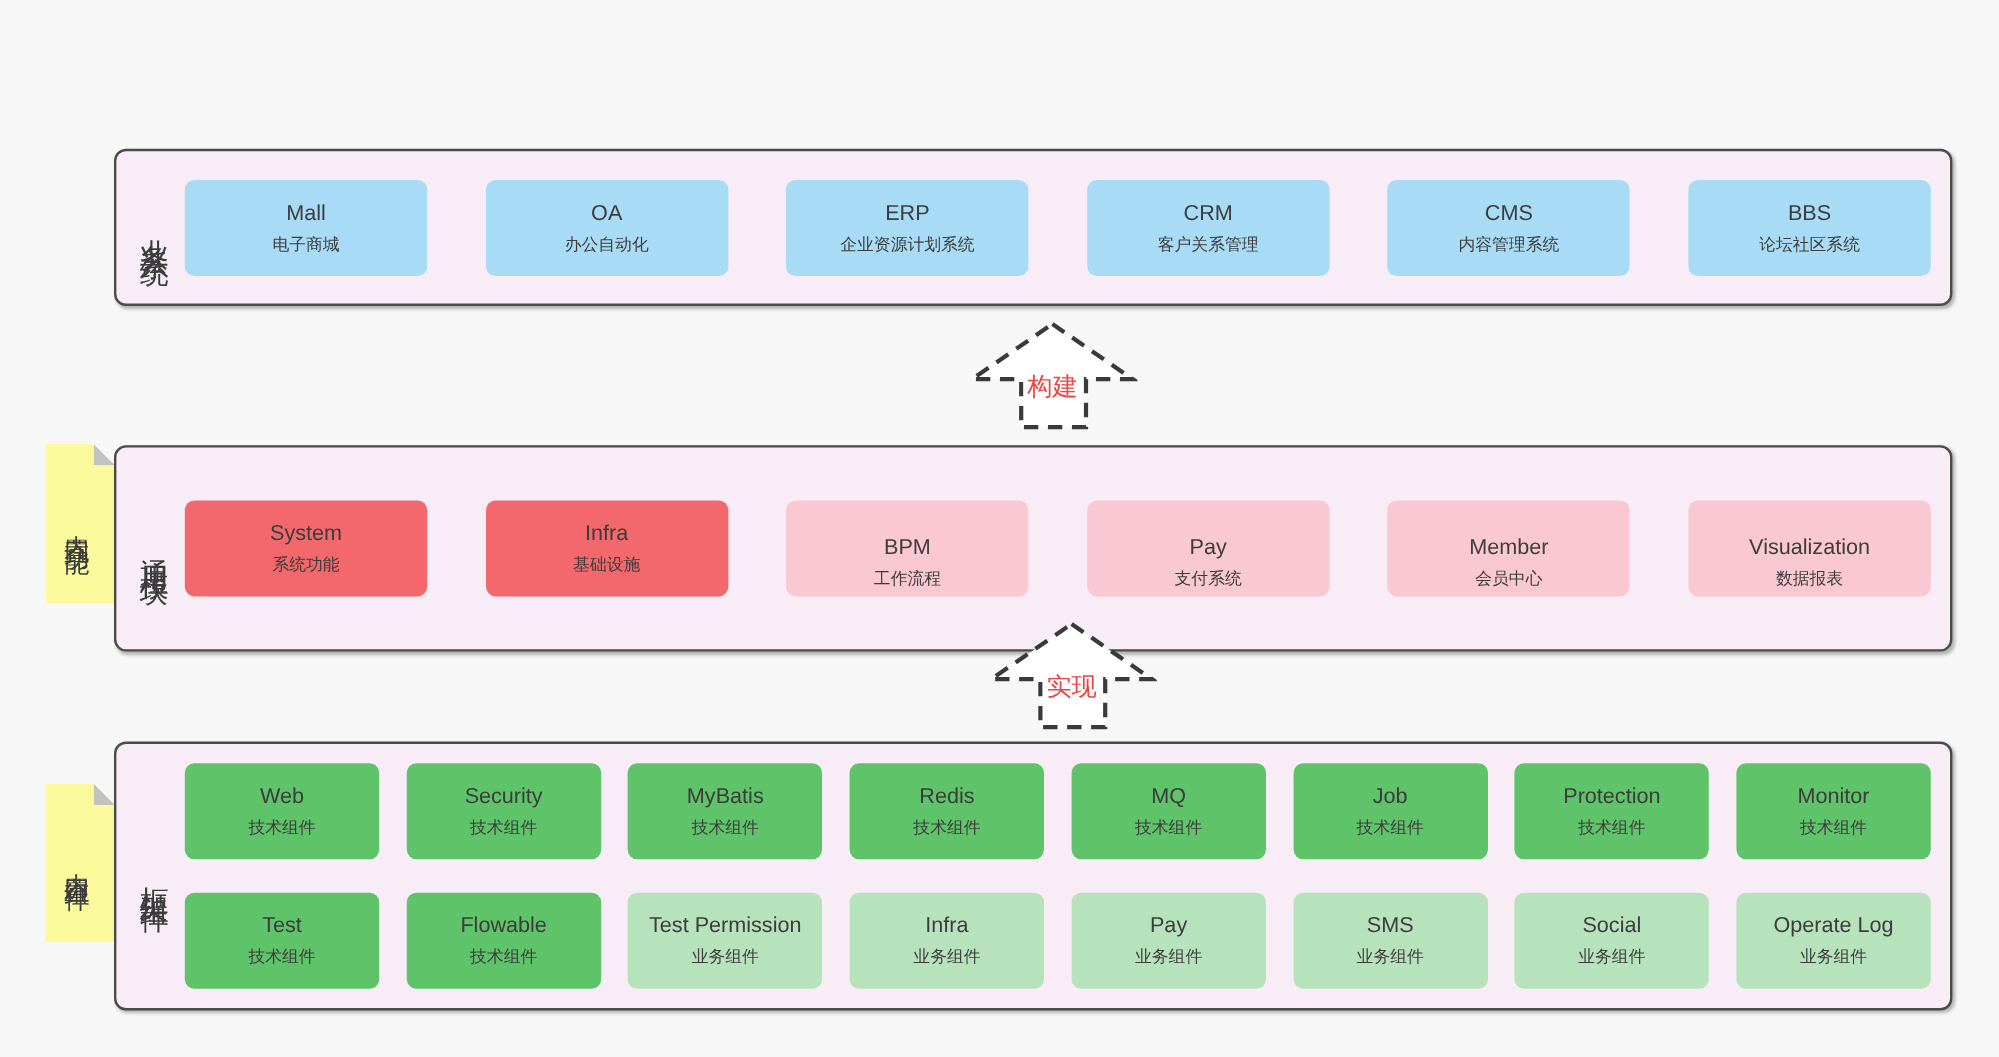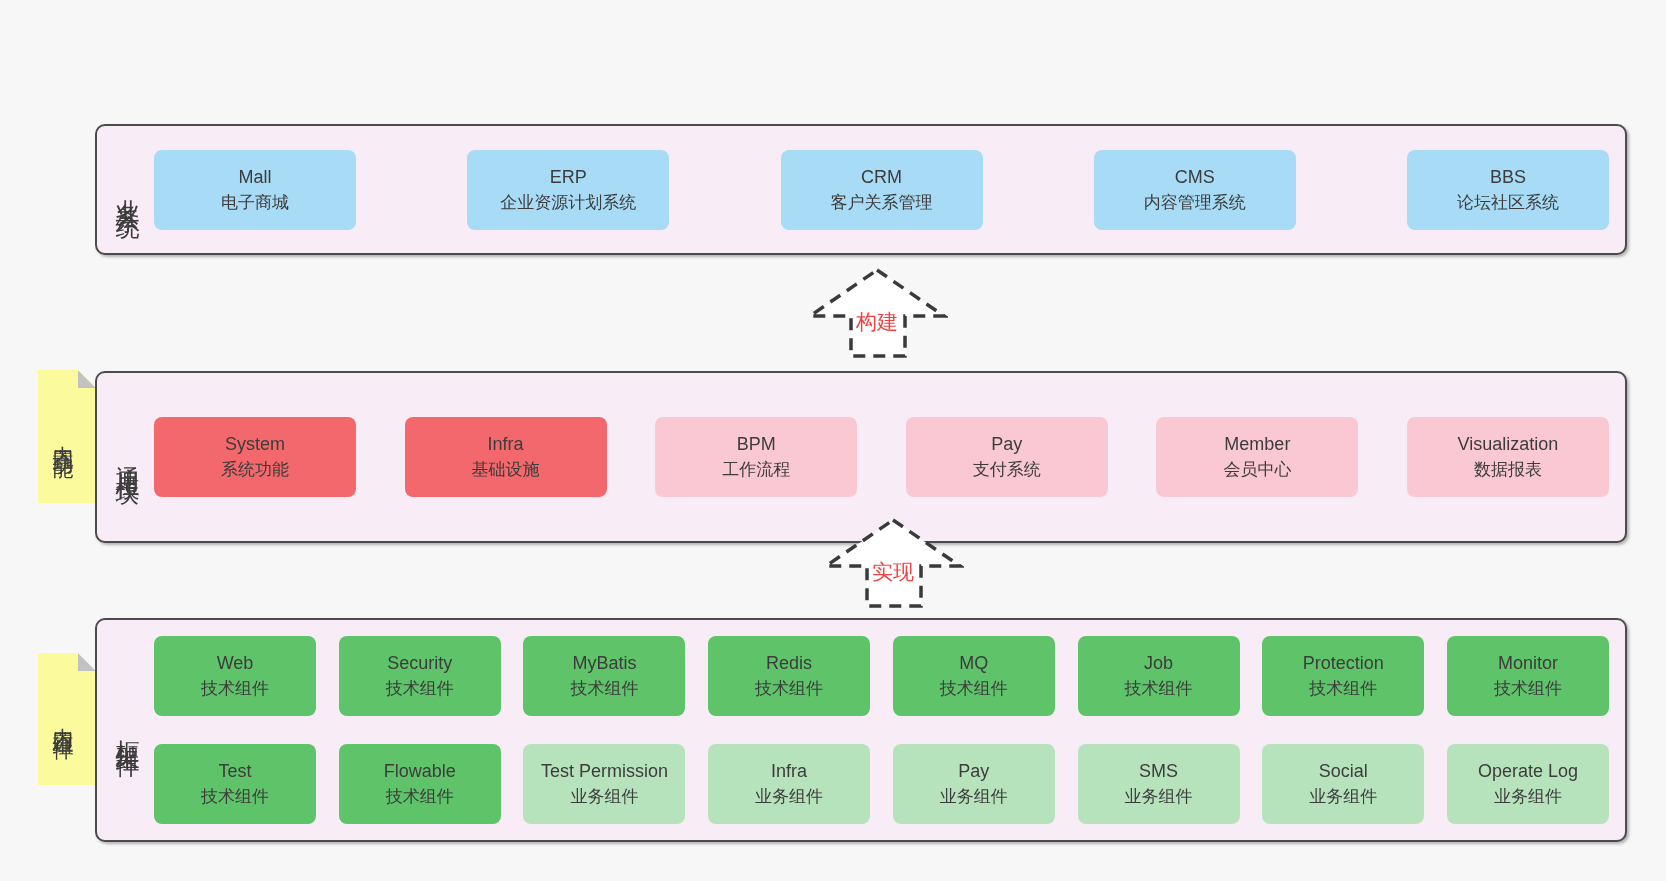--- a/index.html
+++ b/index.html
@@ -81,24 +81,24 @@
     border-radius:8px;
     text-align:center;
     color:var(--text-dark);
     line-height:26px;
     padding:2px 10px;
   }
   #layer-business .box,
   #layer-modules .box{width:202px;height:80px;}
   #layer-components .box{width:162px;height:80px;}
   .box-title{font-size:18px;}
-  .box-subtitle{font-size:17px;}
+  .box-subtitle{font-size:14px;}
   .box-blue{background:var(--box-blue);}
   .box-red{background:var(--box-red);}
-  .box-pink{background:var(--box-pink);}
+  .box-pink{background:var(--box-pink);justify-content:flex-end;}
   .box-green{background:var(--box-green);}
   .box-lightgreen{background:var(--box-lightgreen);}
 
   
   .note{
     position:absolute;
     left:38px;
     width:58px;
     background:var(--note-yellow);
     clip-path:polygon(0 0, calc(100% - 18px) 0, 100% 18px, 100% 100%, 0 100%);
@@ -163,20 +163,24 @@
 
   <section class="layer" id="layer-business">
     <div class="side-label">业务系统</div>
     <div class="rows">
         <div class="row">
           <div class="box box-blue">
             <div class="box-title">Mall</div>
             <div class="box-subtitle">电子商城</div>
           </div>
           <div class="box box-blue">
+            <div class="box-title">OA</div>
+            <div class="box-subtitle">办公自动化</div>
+          </div>
+          <div class="box box-blue">
             <div class="box-title">ERP</div>
             <div class="box-subtitle">企业资源计划系统</div>
           </div>
           <div class="box box-blue">
             <div class="box-title">CRM</div>
             <div class="box-subtitle">客户关系管理</div>
           </div>
           <div class="box box-blue">
             <div class="box-title">CMS</div>
             <div class="box-subtitle">内容管理系统</div>

